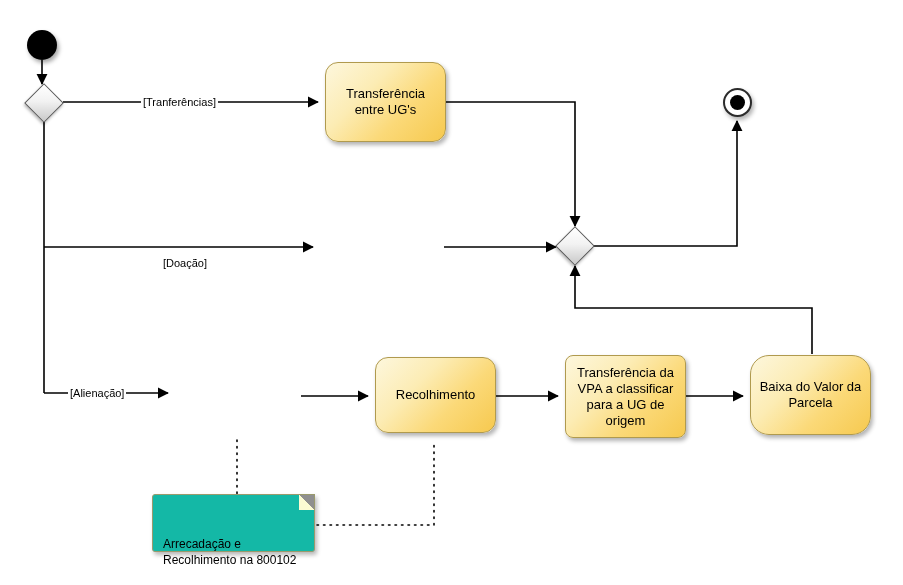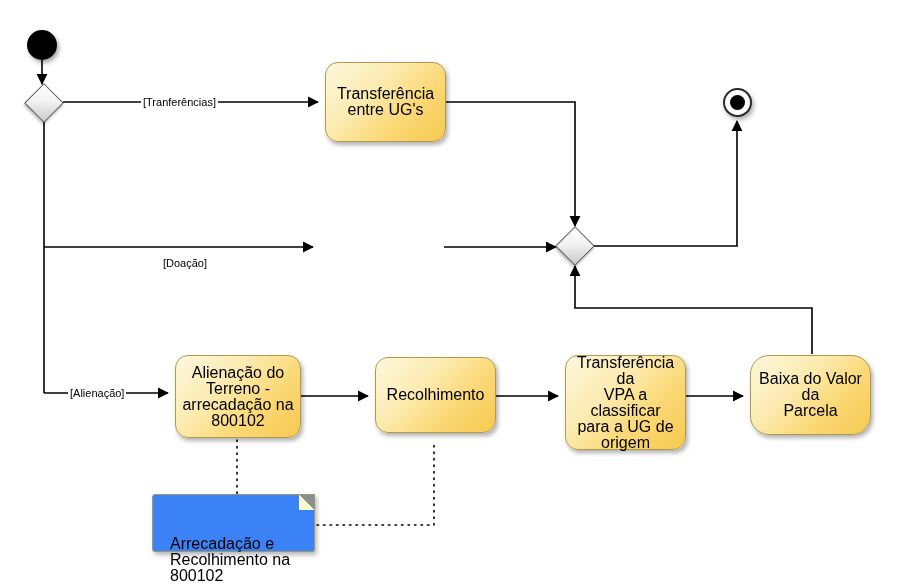--- a/index.html
+++ b/index.html
@@ -35,21 +35,21 @@
                 #fdf7dd 0%,
                 #fcecb4 35%,
                 #fbd978 65%,
                 #f6c94f 100%);
     box-shadow: 2px 3px 4px rgba(0,0,0,0.30);
     display: flex;
     align-items: center;
     justify-content: center;
     text-align: center;
     color: #000000;
-    font-size: 16px;
+    font-size: 13px;
     line-height: 16px;
     padding: 2px 6px;
     white-space: pre-line;
   }
 
   
   .initial-node {
     position: absolute;
     border-radius: 50%;
     background: #000000;
@@ -83,26 +83,26 @@
     background: linear-gradient(135deg, #ffffff 0%, #f2f2f2 45%, #c9c9c9 100%);
     transform: rotate(45deg);
     box-shadow: 1px 2px 3px rgba(0,0,0,0.28);
   }
 
   
   .note {
     position: absolute;
     box-sizing: border-box;
     border: 1px solid #9a9a6d;
-    background: #3b82f6;
+    background: #14b8a6;
     box-shadow: 2px 3px 4px rgba(0,0,0,0.28);
     color: #000000;
-    font-size: 16px;
+    font-size: 12px;
     line-height: 16px;
-    padding: 9px 17px;
+    padding: 9px 10px;
     white-space: pre-line;
     border-top-right-radius: 0;
     border-bottom-left-radius: 3px;
     border-bottom-right-radius: 3px;
     border-top-left-radius: 3px;
   }
   .note-fold {
     position: absolute;
     right: -1px;
     top: -1px;
@@ -172,32 +172,26 @@
   <div class="initial-node" style="left:27px; top:30px; width:30px; height:30px;"></div>
 
   <div class="diamond" style="left:30px; top:89px; width:28px; height:28px;"></div>
 
   <div class="activity" style="left:325px; top:62px; width:121px; height:80px;">
     <span>Transferência
 entre UG's</span>
   </div>
 
 
-  <div class="activity" style="left:175px; top:355px; width:126px; height:83px;">
-    <span>Alienação do
-Terreno -
-arrecadação na
-800102</span>
-  </div>
 
   <div class="activity" style="left:375px; top:357px; width:121px; height:76px;">
     <span>Recolhimento</span>
   </div>
 
-  <div class="activity" style="left:565px; top:355px; width:121px; height:95px;">
+  <div class="activity" style="left:565px; top:355px; width:121px; height:83px;border-radius:8px;">
     <span>Transferência da
 VPA a classificar
 para a UG de
 origem</span>
   </div>
 
   <div class="activity" style="left:750px; top:355px; width:121px; height:80px;border-radius:19px;">
     <span>Baixa do Valor da
 Parcela</span>
   </div>

